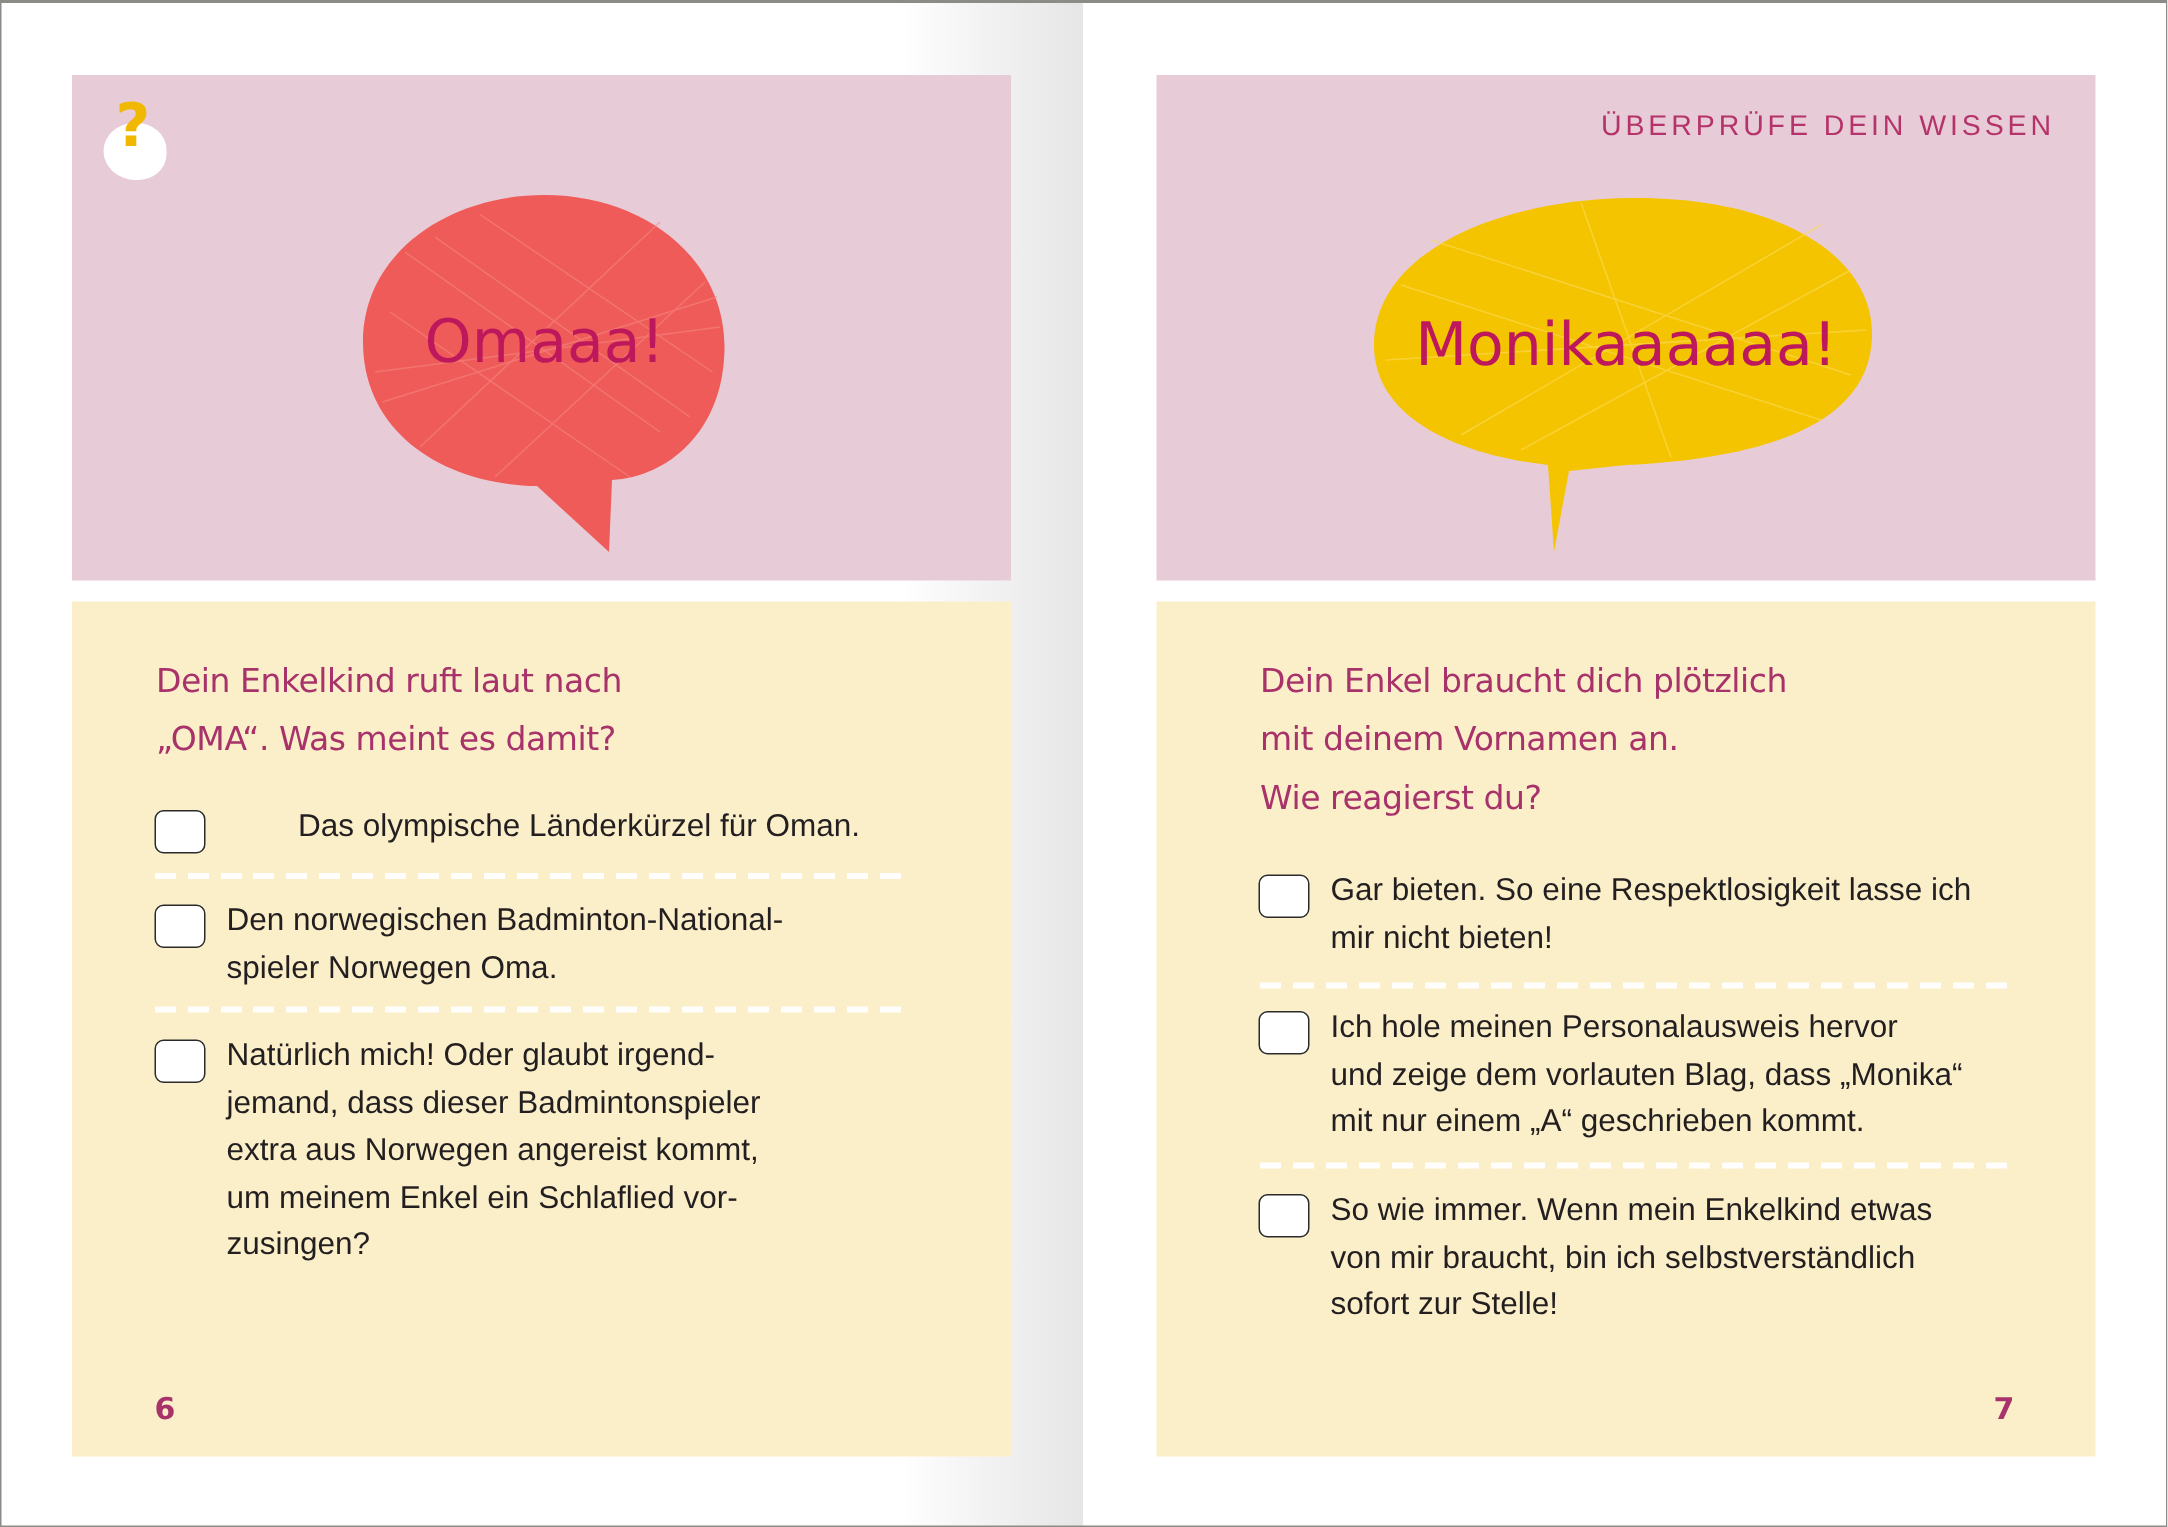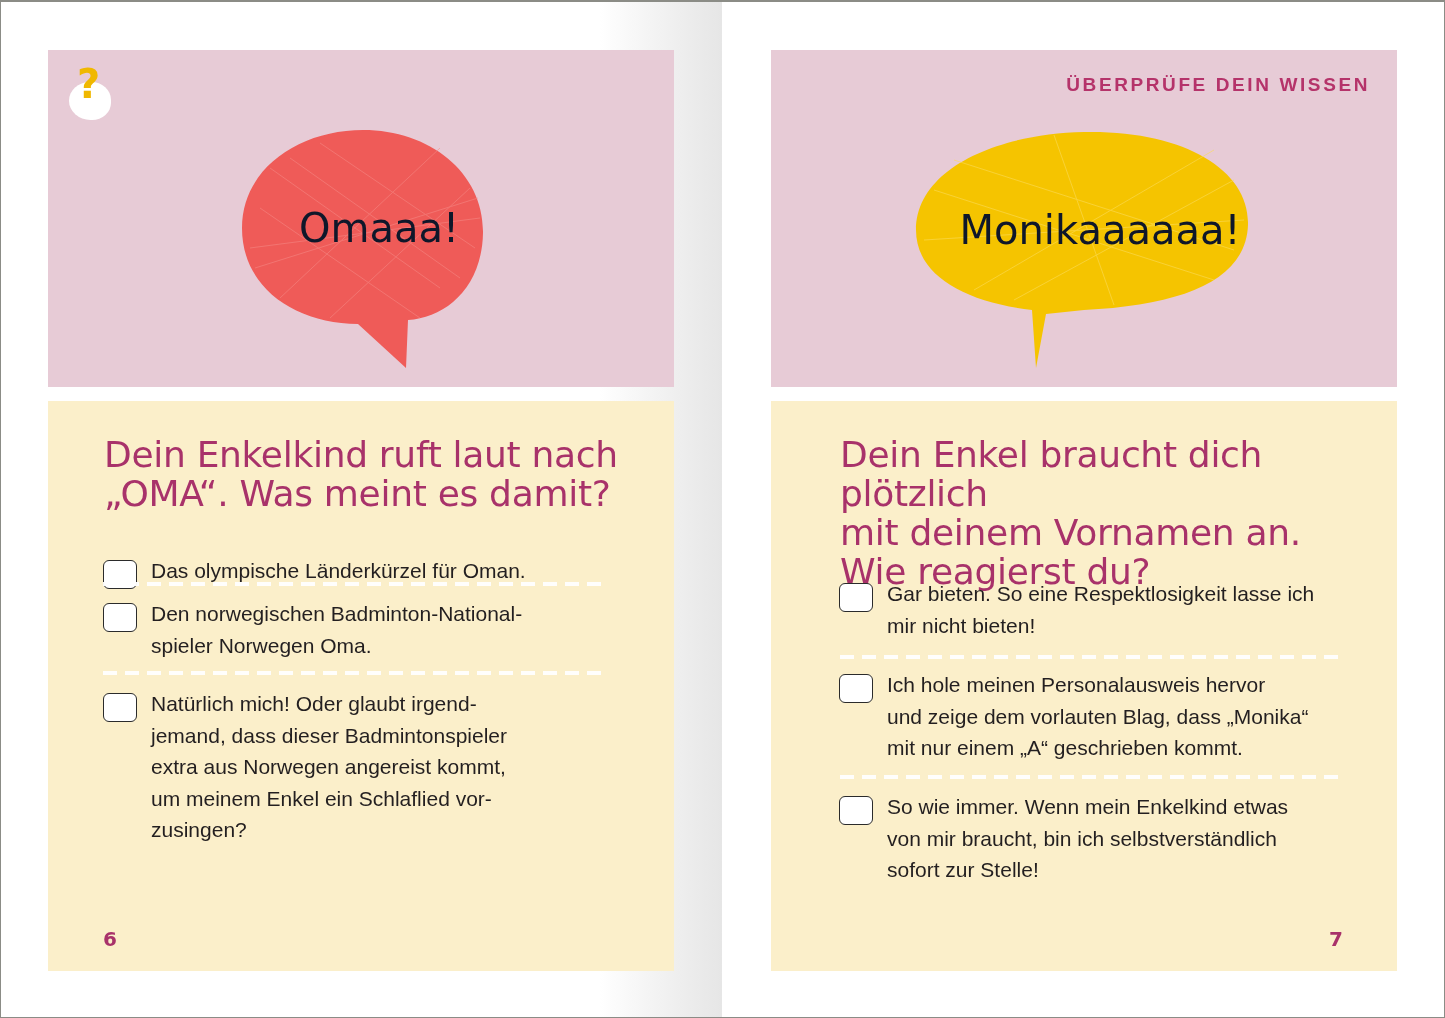--- a/index.html
+++ b/index.html
@@ -8,25 +8,25 @@
     .frame { position: absolute; left: 0; top: 0; width: 1445px; height: 1018px; border: 1px solid #8b8c86; border-top-width: 2px; pointer-events: none; z-index: 20; }
     .page { position: absolute; top: 0; height: 1018px; }
     .page.left { left: 0; width: 722px; background: linear-gradient(to right, #ffffff 0px, #ffffff 600px, #f4f4f4 650px, #ececec 690px, #e6e6e6 722px); }
     .page.right { left: 722px; width: 723px; background: #ffffff; }
     .pink { position: absolute; top: 50px; height: 337px; background: #e7cbd6; overflow: hidden; }
     .yellow { position: absolute; top: 401px; height: 570px; background: #fbefca; }
     .left .pink, .left .yellow { left: 48px; width: 626px; }
     .right .pink, .right .yellow { left: 49px; width: 626px; }
     .q-badge { position: absolute; left: 21px; top: 32px; width: 42px; height: 38px; background: #ffffff; border-radius: 50% 48% 46% 52%; }
     .q-mark { position: absolute; left: 29px; top: 14px; font-family: "DejaVu Sans", sans-serif; font-weight: bold; font-size: 40px; color: #f0b800; line-height: 1; }
-    .section-label { position: absolute; right: 27px; top: 24px; font-family: "Liberation Sans", sans-serif; font-size: 19px; letter-spacing: 2.6px; color: #b5336a; font-weight: 700; }
+    .section-label { position: absolute; right: 27px; top: 24px; font-family: "Liberation Sans", sans-serif; font-size: 19px; letter-spacing: 2.6px; color: #b5336a; font-weight: 400; }
     .bubble { position: absolute; }
     .bubble svg { position: absolute; left: 0; top: 0; }
-    .bubble-text { position: absolute; left: 16px; width: 100%; text-align: center; color: #0f172a; font-family: "DejaVu Sans", sans-serif; font-size: 40px; line-height: 1; }
-    .question { position: absolute; left: 56px; top: 34px; width: 520px; color: #a8326a; font-family: "DejaVu Sans", sans-serif; font-size: 36px; line-height: 39px; letter-spacing: -0.3px; }
+    .bubble-text { position: absolute; left: 0; width: 100%; text-align: center; color: #be185d; font-family: "DejaVu Sans", sans-serif; font-size: 40px; line-height: 1; }
+    .question { position: absolute; left: 56px; top: 34px; width: 520px; color: #a8326a; font-family: "DejaVu Sans", sans-serif; font-size: 22px; line-height: 39px; letter-spacing: -0.3px; }
     .option { position: absolute; left: 55px; width: 520px; }
     .checkbox { position: absolute; left: 0; top: 5px; width: 34px; height: 29px; border: 1.8px solid #2b2b2b; border-radius: 6px; background: #ffffff; }
     .option-text { position: absolute; left: 48px; top: 0; width: 470px; font-family: "Liberation Sans", sans-serif; font-size: 21px; line-height: 31.5px; color: #231f20; white-space: pre-line; }
     .dash { position: absolute; height: 4px; background-image: repeating-linear-gradient(to right, #ffffff 0px, #ffffff 14px, transparent 14px, transparent 22px); opacity: 0.95; }
     .page-num { position: absolute; top: 526px; font-family: "DejaVu Sans", sans-serif; font-weight: bold; font-size: 20px; color: #a8326a; }
   </style>
 </head>
 <body>
 
 <div class="frame"></div>
@@ -53,21 +53,21 @@
       <div class="bubble-text" style="top:80px;">Omaaa!</div>
     </div>
   </div>
 
   <div class="yellow">
     <div class="question">
       <div>Dein Enkelkind ruft laut nach</div>
       <div>„OMA“. Was meint es damit?</div>
     </div>
 
-    <div class="option" style="top:154px; height:40px;">
+    <div class="option" style="top:134px; height:40px;text-align:center;">
       <div class="checkbox"></div>
       <div class="option-text">Das olympische Länderkürzel für Oman.</div>
     </div>
     <div class="dash" style="left:55px; top:181px; width:505px;"></div>
 
     <div class="option" style="top:197px; height:66px;">
       <div class="checkbox"></div>
       <div class="option-text">Den norwegischen Badminton-National-
 spieler Norwegen Oma.</div>
     </div>

